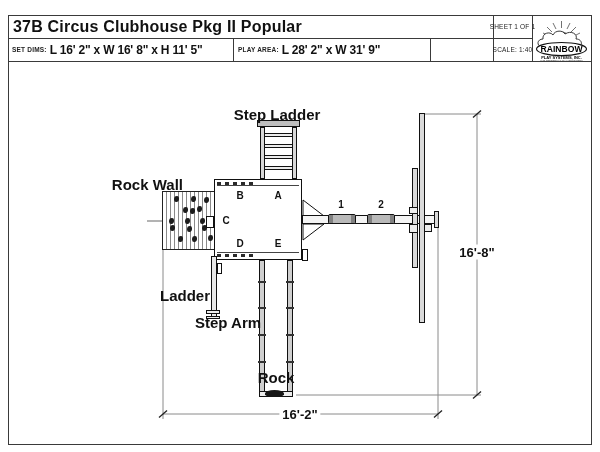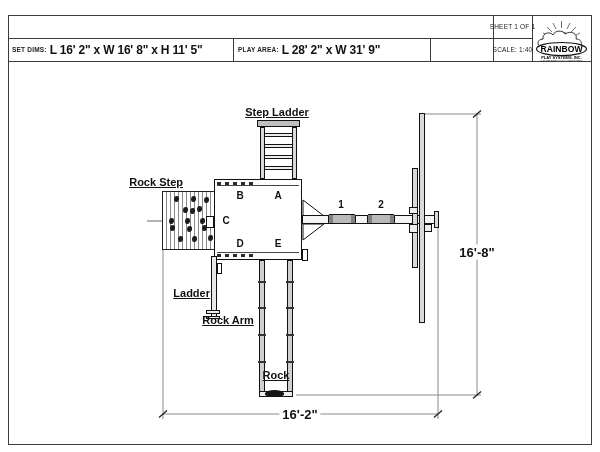--- a/index.html
+++ b/index.html
@@ -7,21 +7,21 @@
          font-family:"Liberation Sans",sans-serif;color:#111;}
   .abs{position:absolute;}
   .page-border{left:8px;top:15px;width:582px;height:428px;border:1px solid #3a3a3a;}
   .hline{background:#3a3a3a;height:1px;}
   .vline{background:#3a3a3a;width:1px;}
   .cell{display:flex;align-items:center;white-space:nowrap;}
   .title-text{font-size:16px;font-weight:bold;letter-spacing:0.2px;}
   .tiny{font-size:6.5px;color:#222;letter-spacing:0.2px;}
   .dims-label{font-size:6.5px;font-weight:bold;color:#222;margin-right:3px;letter-spacing:0.2px;}
   .dims-value{font-size:12px;font-weight:bold;letter-spacing:-0.2px;}
-  .lbl{font-size:11px;font-weight:bold;white-space:nowrap;text-decoration:underline;}
+  .lbl{font-size:15px;font-weight:bold;white-space:nowrap;}
   .letter{font-size:10px;font-weight:bold;transform:translate(-50%,-50%);}
   .dimtext{font-size:13px;font-weight:bold;background:#fff;padding:0 3px;transform:translate(-50%,-50%);white-space:nowrap;}
   .bar{box-sizing:border-box;border:1px solid #111;background:#d9d9d9;}
   .lite{background:#ececec;}
   .rockwall{box-sizing:border-box;border:1px solid #222;
     background:repeating-linear-gradient(90deg,#fff 0 3px,#8a8a8a 3px 4px);}
   .hold{width:5px;height:6px;background:#1c1c1c;border-radius:60% 40% 55% 45%;}
   .dash-strip{box-sizing:border-box;}
   .dashes{background:repeating-linear-gradient(90deg,#2a2a2a 0 4px,transparent 4px 8px);height:3px;}
   .seat{box-sizing:border-box;background:#b9b9b9;border:1px solid #111;border-radius:2px;}
@@ -35,20 +35,23 @@
 
   <div class="abs page-border"></div>
 
   <div class="abs hline" style="left:8px;top:38px;width:524px;"></div>
   <div class="abs hline" style="left:8px;top:61px;width:583px;"></div>
   <div class="abs vline" style="left:233px;top:38px;height:23px;"></div>
   <div class="abs vline" style="left:430px;top:38px;height:23px;"></div>
   <div class="abs vline" style="left:493px;top:15px;height:46px;"></div>
   <div class="abs vline" style="left:532px;top:15px;height:46px;"></div>
 
+  <div class="abs cell" style="left:13px;top:15px;height:23px;">
+    <span class="title-text">37B Circus Clubhouse Pkg II Popular</span>
+  </div>
   <div class="abs cell tiny" style="left:493px;top:15px;width:39px;height:23px;justify-content:center;">
     <span>SHEET 1 OF 1</span>
   </div>
   <div class="abs cell tiny" style="left:493px;top:38px;width:39px;height:23px;justify-content:center;">
     <span>SCALE: 1:40</span>
   </div>
   <div class="abs cell" style="left:12px;top:38px;height:23px;">
     <span class="dims-label">SET DIMS:</span>
     <span class="dims-value">L 16' 2" x W 16' 8" x H 11' 5"</span>
   </div>
@@ -175,21 +178,21 @@
   <div class="abs" style="left:286px;top:361px;width:8px;height:2px;background:#333;"></div>
   <div class="abs bar lite" style="left:259px;top:391px;width:34px;height:6px;"></div>
   <div class="abs" style="left:265px;top:390px;width:19px;height:7px;background:#161616;border-radius:50% 50% 40% 40%;"></div>
 
   <div class="abs bar" style="left:211px;top:256px;width:6px;height:62px;background:#e8e8e8;"></div>
   <div class="abs bar" style="left:217px;top:263px;width:5px;height:11px;background:#fff;"></div>
   <div class="abs bar lite" style="left:206px;top:310px;width:14px;height:4px;"></div>
   <div class="abs bar lite" style="left:206px;top:316px;width:14px;height:3px;"></div>
 
   <div class="abs lbl" style="left:277px;top:106px;transform:translateX(-50%);">Step Ladder</div>
-  <div class="abs lbl" style="left:183px;top:176px;transform:translateX(-100%);">Rock Step</div>
+  <div class="abs lbl" style="left:183px;top:176px;transform:translateX(-100%);">Rock Wall</div>
   <div class="abs lbl" style="left:210px;top:287px;transform:translateX(-100%);">Ladder</div>
-  <div class="abs lbl" style="left:228px;top:314px;transform:translateX(-50%);">Rock Arm</div>
+  <div class="abs lbl" style="left:228px;top:314px;transform:translateX(-50%);">Step Arm</div>
   <div class="abs lbl" style="left:276px;top:369px;transform:translateX(-50%);">Rock</div>
 
   <div class="abs dimtext" style="left:477px;top:252px;">16'-8"</div>
   <div class="abs dimtext" style="left:300px;top:414px;">16'-2"</div>
 
 </div>
 
 </body></html>

